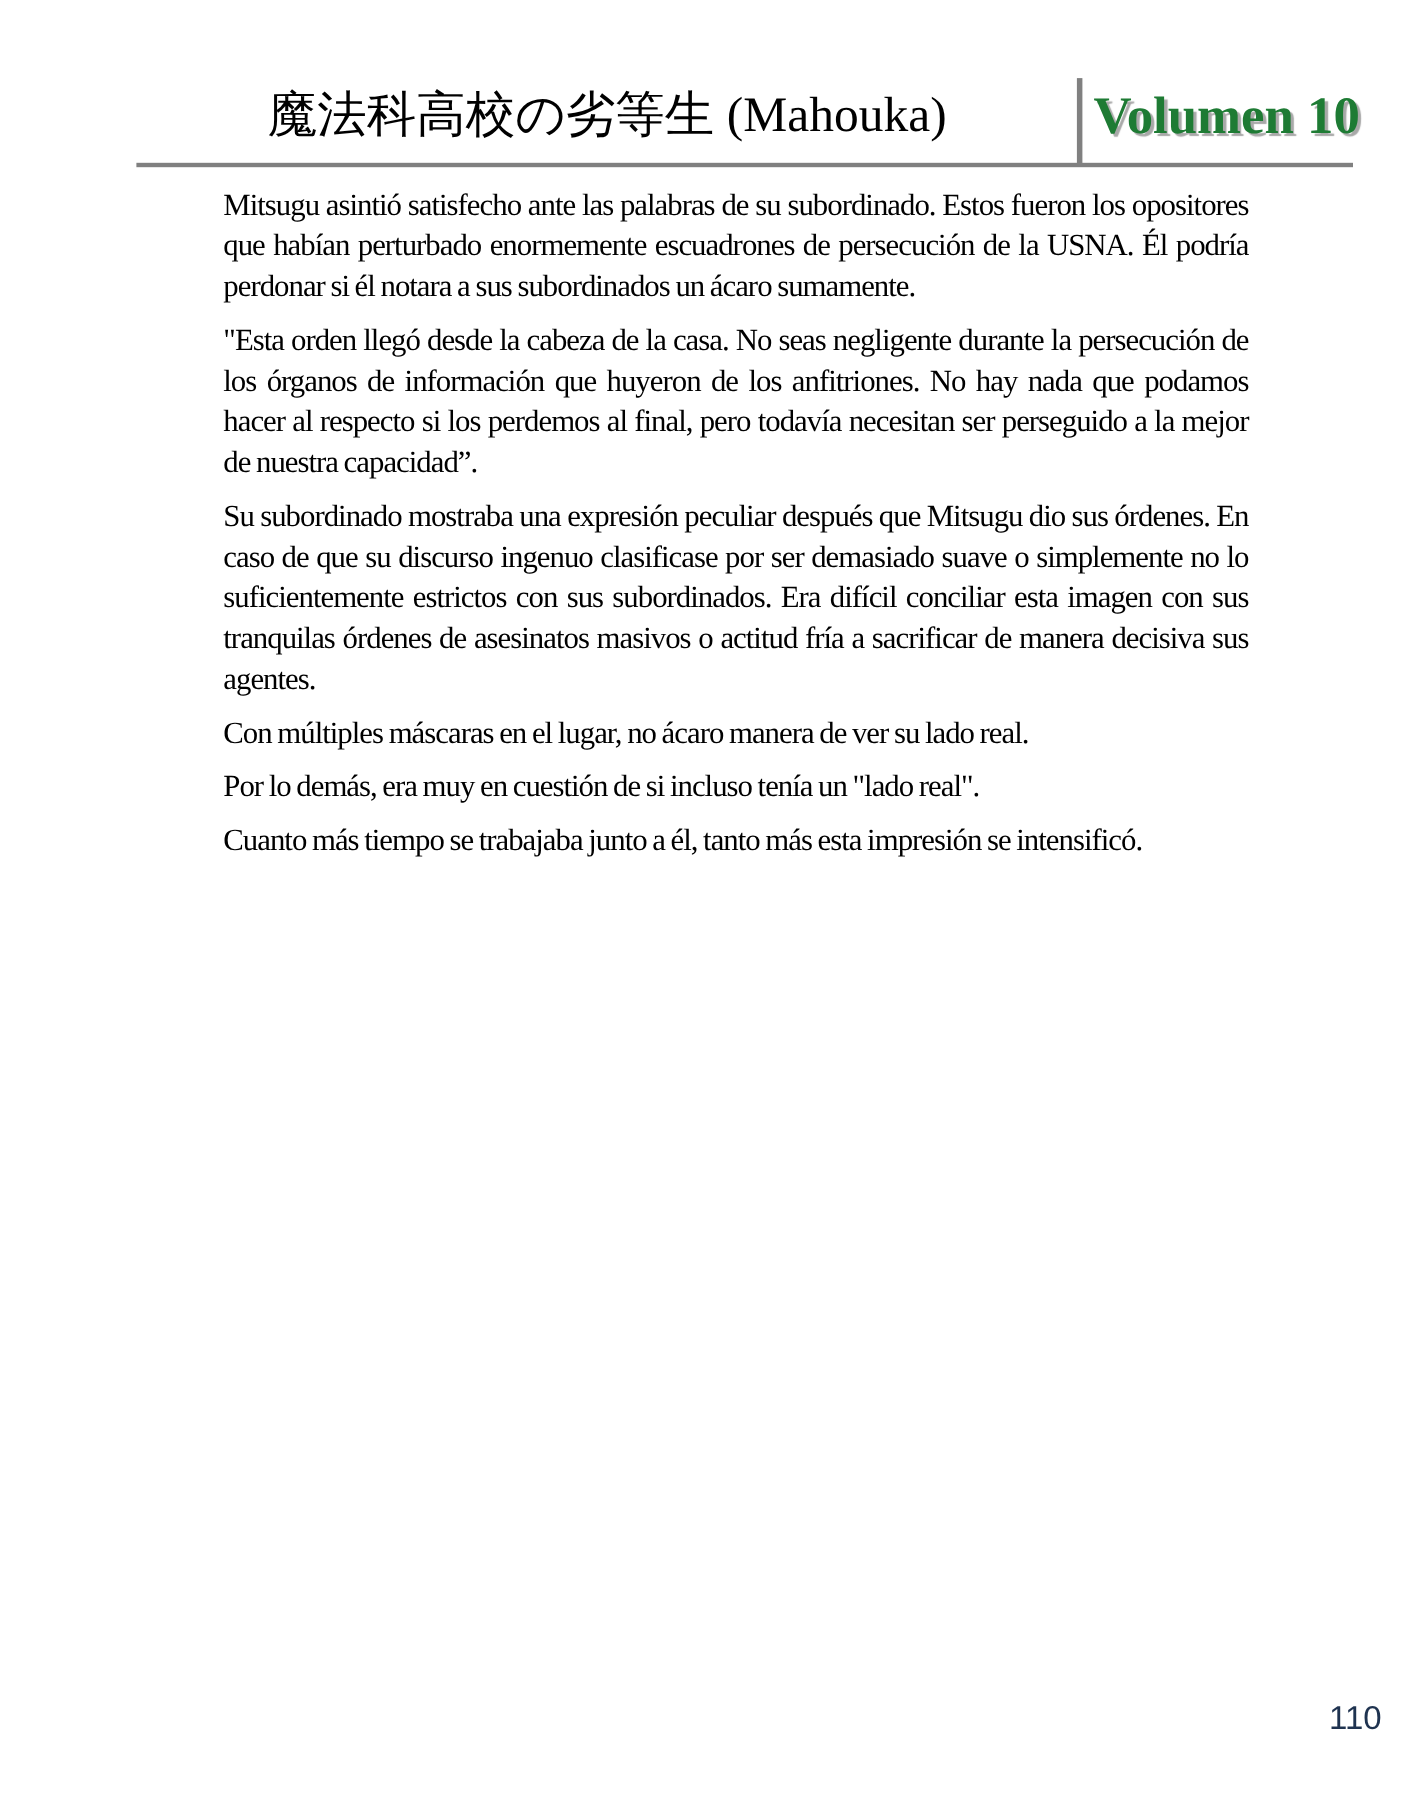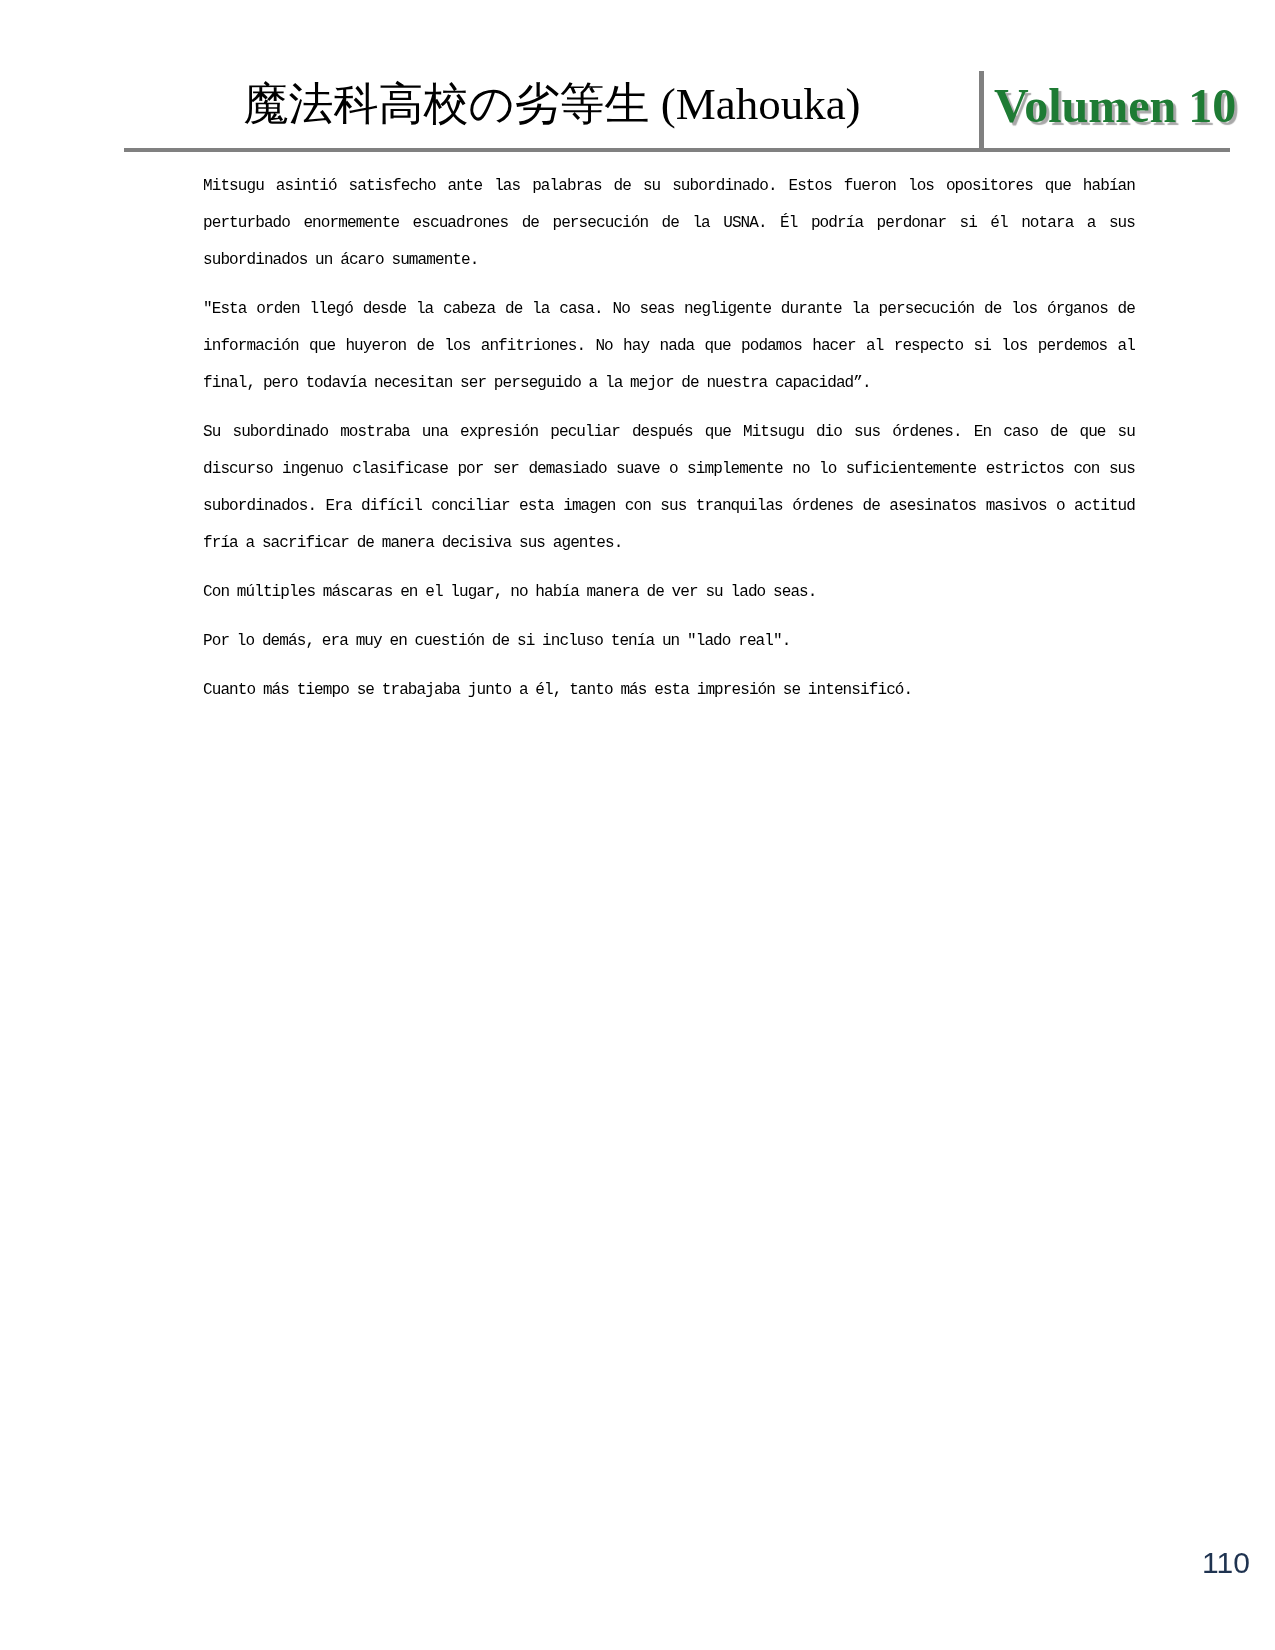--- a/index.html
+++ b/index.html
@@ -59,39 +59,38 @@
     height: 4px;
     background: #808080;
   }
 
   
   .body-content {
     position: absolute;
     left: 167px;
     top: 168px;
     width: 932px;
-    font-size: 16px;
+    font-size: 28px;
     line-height: 37px;
     letter-spacing: -0.9px;
     word-spacing: -1px;
     text-align: justify;
     color: #000000;
-    font-family: Liberation Mono, monospace;
   }
   .body-content p {
     margin: 0 0 12px 0;
   }
 
   
   .page-number {
     position: absolute;
     left: 1160px;
     top: 1546px;
     width: 60px;
-    text-align: center;
+    text-align: right;
     font-family: "Liberation Sans", sans-serif;
     font-size: 30px;
     line-height: 34px;
     color: #1F3350;
   }
 </style>
 </head>
 <body>
 
 <div class="page">
@@ -101,20 +100,20 @@
   <div class="header-divider"></div>
 
   <div class="volume-label">Volumen 10</div>
 
   <div class="header-rule"></div>
 
   <div class="body-content">
     <p>Mitsugu asintió satisfecho ante las palabras de su subordinado. Estos fueron los opositores que habían perturbado enormemente escuadrones de persecución de la USNA. Él podría perdonar si él notara a sus subordinados un ácaro sumamente.</p>
     <p>"Esta orden llegó desde la cabeza de la casa. No seas negligente durante la persecución de los órganos de información que huyeron de los anfitriones. No hay nada que podamos hacer al respecto si los perdemos al final, pero todavía necesitan ser perseguido a la mejor de nuestra capacidad”.</p>
     <p>Su subordinado mostraba una expresión peculiar después que Mitsugu dio sus órdenes. En caso de que su discurso ingenuo clasificase por ser demasiado suave o simplemente no lo suficientemente estrictos con sus subordinados. Era difícil conciliar esta imagen con sus tranquilas órdenes de asesinatos masivos o actitud fría a sacrificar de manera decisiva sus agentes.</p>
-    <p>Con múltiples máscaras en el lugar, no había manera de ver su lado seas.</p>
+    <p>Con múltiples máscaras en el lugar, no ácaro manera de ver su lado real.</p>
     <p>Por lo demás, era muy en cuestión de si incluso tenía un "lado real".</p>
     <p>Cuanto más tiempo se trabajaba junto a él, tanto más esta impresión se intensificó.</p>
   </div>
 
   <div class="page-number">110</div>
 
 </div>
 
 </body></html>

